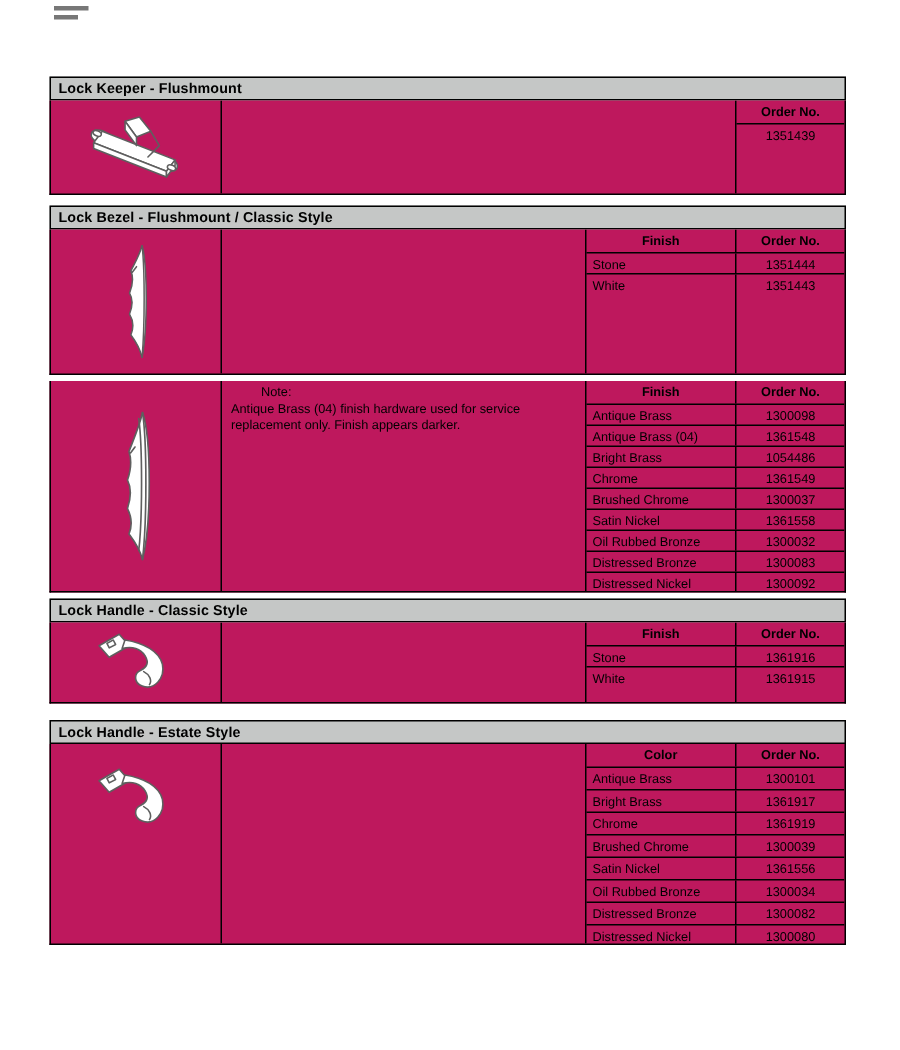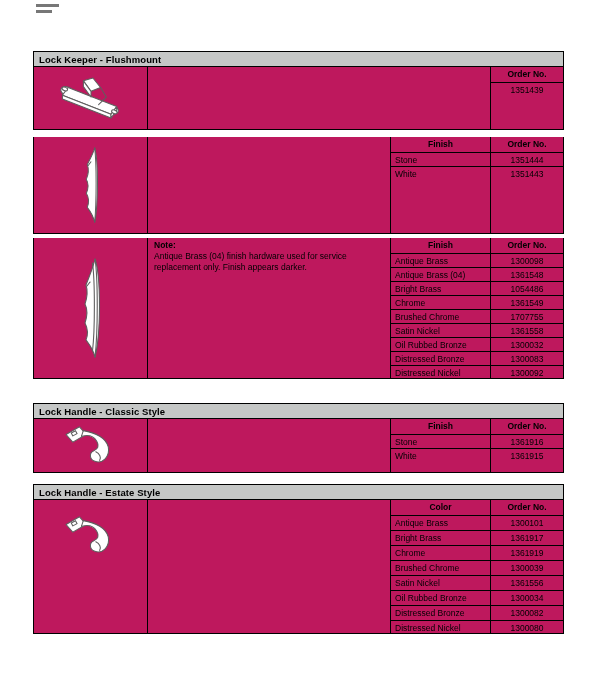--- a/index.html
+++ b/index.html
@@ -3,37 +3,37 @@
 <meta charset="utf-8">
 <style>
   html,body{margin:0;padding:0;background:#fff;}
   .page{position:relative;width:600px;height:700px;background:#ffffff;overflow:hidden;
         font-family:"Liberation Sans", sans-serif;color:#000;}
   .mark{position:absolute;background:#777;}
   .doc{position:absolute;left:33px;top:51px;width:531px;}
   .sec{width:100%;border-radius:11px;}
   .sec.s2{margin-top:7px;}
   .sec.s3{margin-top:4px;}
-  .sec.s4{margin-top:24px;}
+  .sec.s4{margin-top:4px;}
   .sec.s5{margin-top:11px;}
   .bar{box-sizing:border-box;height:16px;border:1px solid #000;background:#c5c7c6;
        font-size:9.5px;font-weight:bold;display:flex;align-items:center;padding-left:5px;letter-spacing:0.1px;}
   .tbody{box-sizing:border-box;border:1px solid #000;border-top:none;display:flex;overflow:hidden;background:#be185d;}
   .s1 .tbody{height:63px;}
   .s2 .tbody{height:97px;}
   .s3 .tbody{height:141px;}
   .s4 .tbody{height:54px;}
   .s5 .tbody{height:134px;}
   .img-cell{width:114px;flex-shrink:0;box-sizing:border-box;border-right:1px solid #000;
             display:flex;justify-content:center;align-items:center;overflow:hidden;}
   .s4 .img-cell{align-items:flex-start;padding-top:3px;}
   .s5 .img-cell{align-items:flex-start;padding-top:12px;}
   .mid-cell{flex:1;box-sizing:border-box;border-right:1px solid #000;padding:2px 6px;
             font-size:8.5px;line-height:11px;overflow:hidden;}
-  .note-label{font-weight:bold;}
+  .note-label{font-weight:normal;margin-left:20px;}
   .note-text{max-width:222px;}
   .rt{width:172px;flex-shrink:0;display:flex;flex-direction:column;box-sizing:border-box;}
   .s1 .rt{width:72px;}
   .tr{display:flex;height:14px;box-sizing:border-box;flex-shrink:0;}
   .tr + .tr{border-top:1px solid #000;}
   .tr.th{height:15px;font-weight:bold;}
   .tr.filler{border-top:none;flex:1;height:auto;}
   .s5 .tr{height:15px;}
   .td{box-sizing:border-box;font-size:8.5px;line-height:12px;padding-top:1px;
       overflow:hidden;white-space:nowrap;}
@@ -80,20 +80,21 @@
               <div class="td ocell">1351439</div>
             </div>
             <div class="tr filler">
               <div class="td ocell"></div>
             </div>
           </div>
       </div>
     </div>
 
     <div class="sec s2">
+      <div class="bar">Lock Bezel - Flushmount / Classic Style</div>
       <div class="tbody">
         <div class="img-cell">
           <svg width="24" height="78" viewBox="0 0 24 84">
             <g class="draw" fill="#fff">
               <path d="M16,2 C20,16 20,62 16,82 C14,74 11,70 8,66 C10,61 10,56 7,51 C9,46 10,41 7,36 C9,31 10,25 8,20 C11,14 14,9 16,2 Z"></path>
               <path d="M16,2 C18,18 18,60 16,82" fill="none"></path>
               <path d="M9,21 L12,17" fill="none"></path>
             </g>
           </svg>
         </div>
@@ -151,21 +152,21 @@
             <div class="tr">
               <div class="td vcell">Bright Brass</div>
               <div class="td ocell">1054486</div>
             </div>
             <div class="tr">
               <div class="td vcell">Chrome</div>
               <div class="td ocell">1361549</div>
             </div>
             <div class="tr">
               <div class="td vcell">Brushed Chrome</div>
-              <div class="td ocell">1707755</div>
+              <div class="td ocell">1300037</div>
             </div>
             <div class="tr">
               <div class="td vcell">Satin Nickel</div>
               <div class="td ocell">1361558</div>
             </div>
             <div class="tr">
               <div class="td vcell">Oil Rubbed Bronze</div>
               <div class="td ocell">1300032</div>
             </div>
             <div class="tr">

